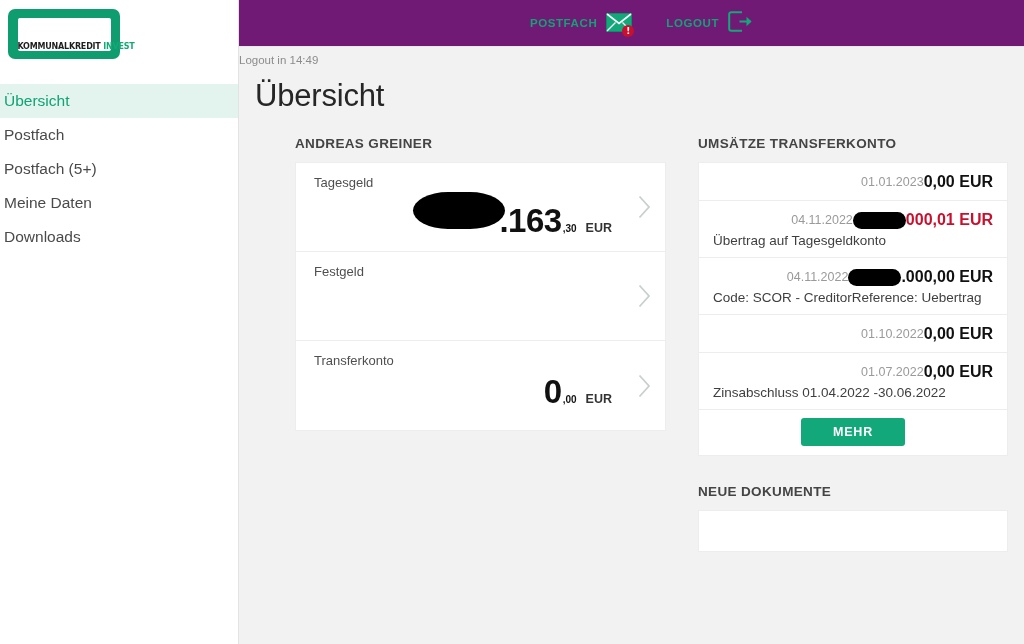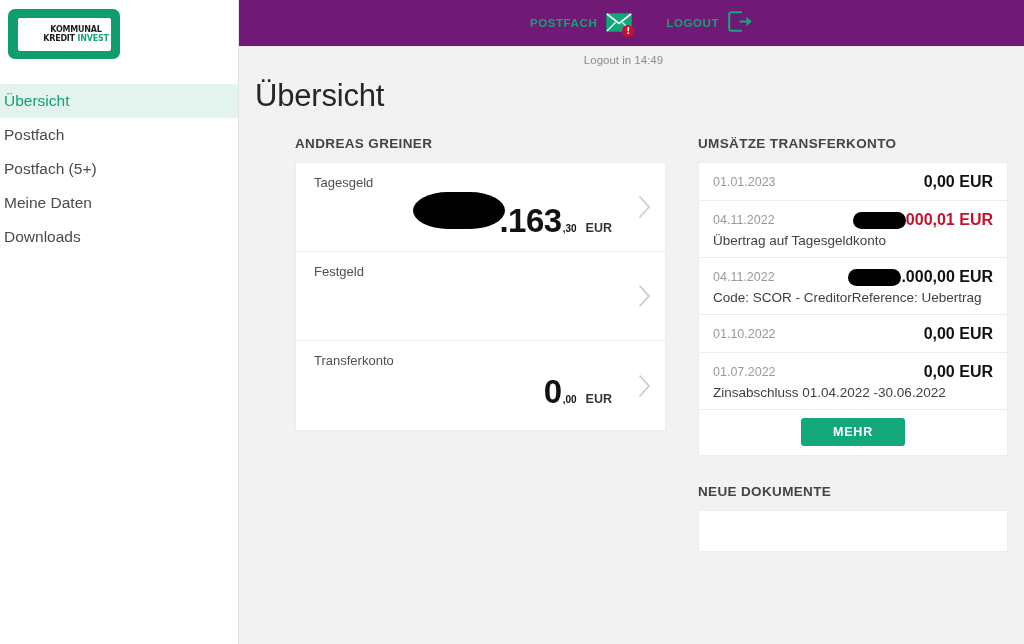--- a/index.html
+++ b/index.html
@@ -46,22 +46,22 @@
     align-items: center;
     justify-content: center;
     box-sizing: border-box;
   }
   .logo-inner {
     background: #ffffff;
     width: 93px;
     height: 33px;
     border-radius: 2px;
     display: flex;
-    flex-direction: column;
-    align-items: center;
+    flex-direction: row;
+    align-items: flex-end;
     justify-content: center;
     padding-left: 24px;
     box-sizing: border-box;
   }
   .logo-l1, .logo-l2 {
     font-family: "DejaVu Sans", sans-serif;
     font-weight: bold;
     font-size: 8px;
     letter-spacing: -0.2px;
     line-height: 9px;
@@ -140,21 +140,21 @@
     line-height: 12px;
     text-align: center;
     font-weight: bold;
     font-family: "DejaVu Sans", sans-serif;
   }
 
   .timerbar {
     height: 26px;
     display: flex;
     align-items: center;
-    justify-content: center;
+    justify-content: flex-start;
     padding-right: 16px;
     box-sizing: border-box;
   }
   .timer-text {
     font-size: 11.5px;
     color: #8c8c8c;
   }
 
   .content {
     padding: 0 16px 0 16px;
@@ -264,21 +264,21 @@
     border: 1px solid #ededed;
   }
   .tx-row {
     padding: 10px 14px 9px 14px;
     border-bottom: 1px solid #ededed;
     box-sizing: border-box;
     cursor: pointer;
   }
   .tx-top {
     display: flex;
-    justify-content: space-between;
+    justify-content: flex-end;
     align-items: center;
   }
   .tx-date {
     font-size: 12.5px;
     color: #9a9a9a;
   }
   .tx-amount {
     font-size: 16px;
     font-weight: bold;
     color: #111111;

